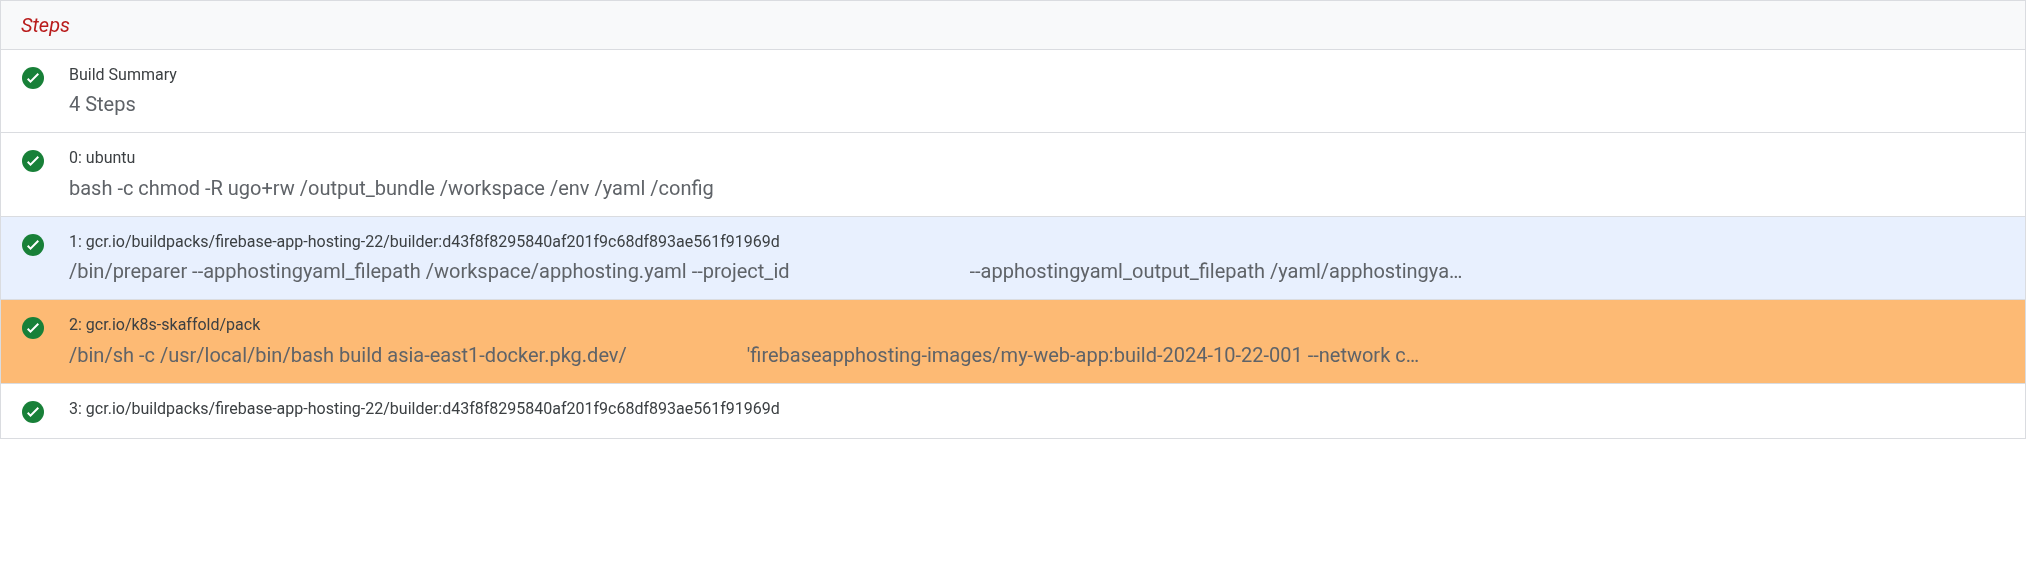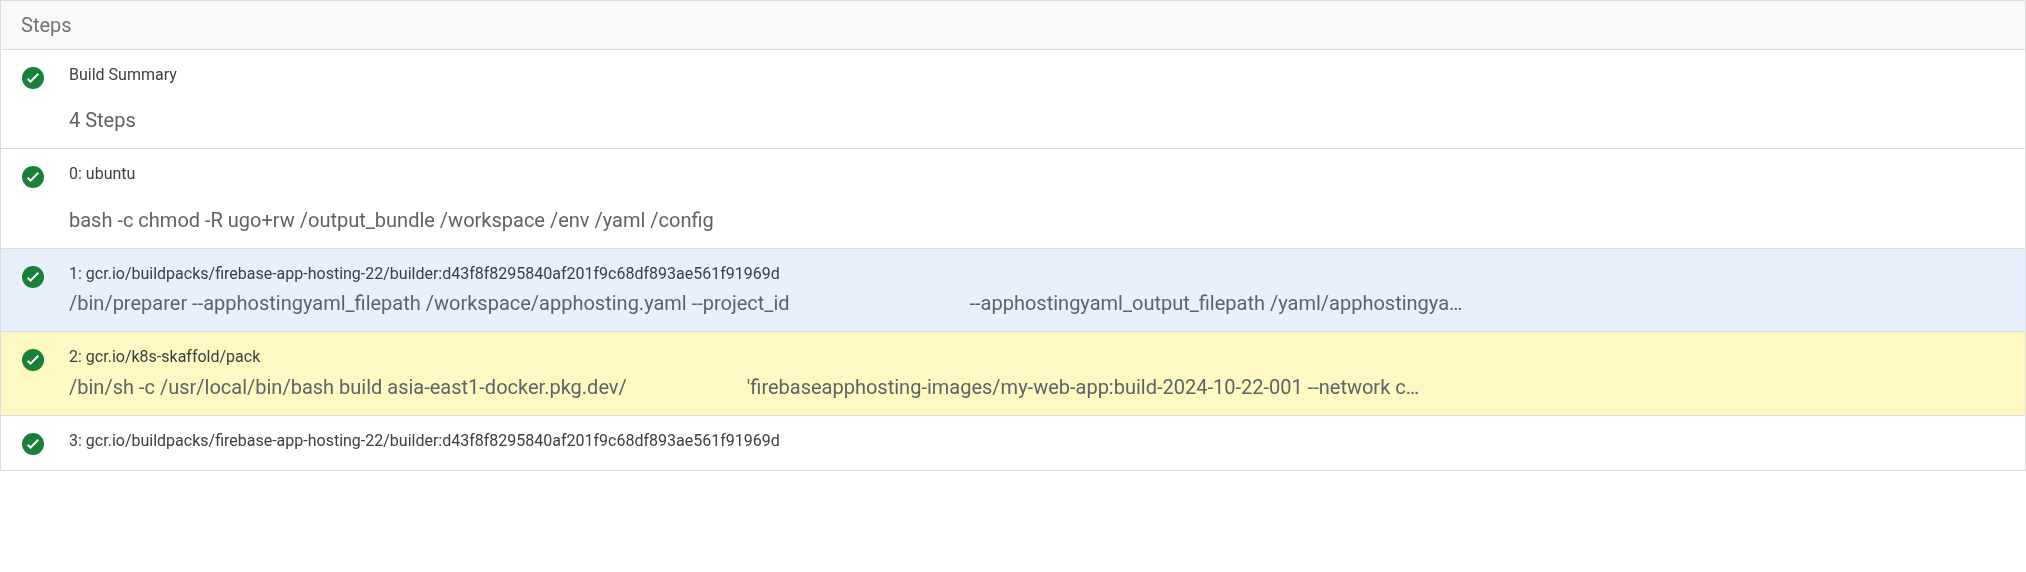--- a/index.html
+++ b/index.html
@@ -19,41 +19,42 @@
       border: 1px solid #dadce0;
       border-top: none;
     }
     
     .header {
       padding: 12px 20px;
       border-top: 1px solid #dadce0;
       border-bottom: 1px solid #dadce0;
       background: #f8f9fa;
       font-size: 20px;
-      color: #737373;
+      color: #b91c1c;
+      font-style: italic;
     }
     
     .step-row {
       display: flex;
       align-items: flex-start;
       padding: 14px 20px;
       border-bottom: 1px solid #dadce0;
       cursor: pointer;
     }
     
     .step-row:last-child {
       border-bottom: none;
     }
     
     .step-row.selected {
       background: #e8f0fe;
     }
     
     .step-row.alt {
-      background: #fef9c3;
+      background: #fdba74;
     }
     
     .status-icon {
       flex-shrink: 0;
       width: 24px;
       height: 24px;
       margin-right: 24px;
       margin-top: 2px;
     }
     
@@ -74,21 +75,21 @@
       line-height: 1.4;
       white-space: nowrap;
       overflow: hidden;
       text-overflow: ellipsis;
     }
     
     .step-subtitle {
       font-size: 20px;
       color: #5f6368;
       line-height: 1.4;
-      margin-top: 20px;
+      margin-top: 4px;
       white-space: nowrap;
       overflow: hidden;
       text-overflow: ellipsis;
     }
     
     .step-subtitle-parts {
       display: flex;
       font-size: 20px;
       color: #5f6368;
       line-height: 1.4;

